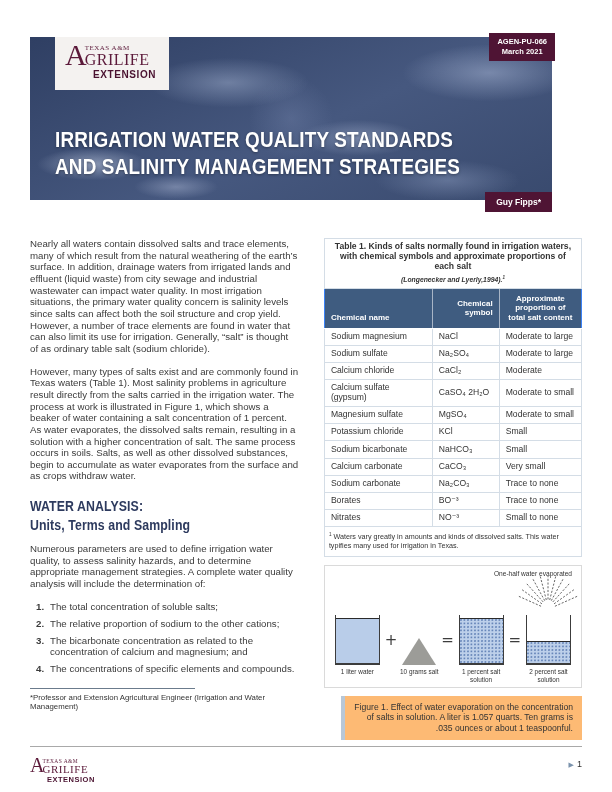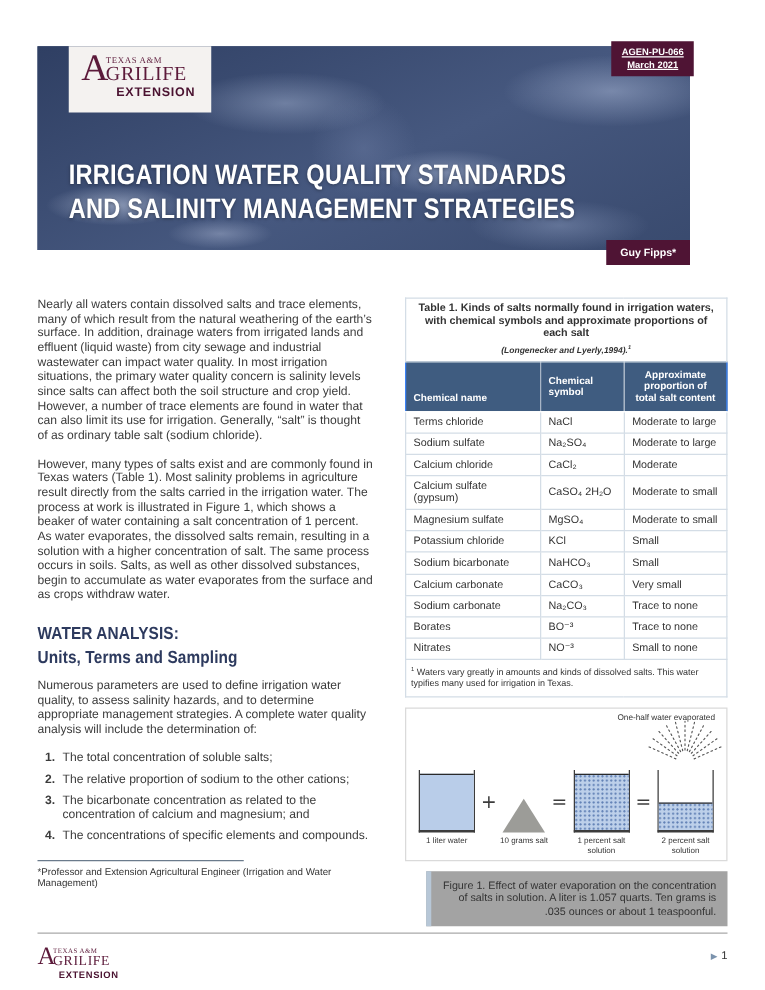--- a/index.html
+++ b/index.html
@@ -32,21 +32,20 @@
   .ag-a { font-size:30px; line-height:26px; font-weight:400; }
   .ag-right { display:flex; flex-direction:column; margin-left:-2px; }
   .ag-top { font-size:7px; letter-spacing:0.5px; line-height:8px; margin-top:2px; }
   .ag-main { font-size:16px; line-height:15px; letter-spacing:0.5px; }
   .ag-ext { font-family:"Liberation Sans",sans-serif; font-weight:bold; color:#4a1230; font-size:10px; letter-spacing:0.6px; margin:1px 0 0 28px; }
 
   .badge-top {
     position:absolute; top:-4px; right:-3px; background:#4f1434; color:#fff;
     font-size:7.5px; line-height:9.5px; text-align:center; padding:4px 8px 5px;
     font-weight:bold;
-    text-decoration:underline;
   }
   .title-wrap { position:absolute; left:25px; bottom:20px; color:#ffffff; }
   .title-line {
     display:block; font-size:22.5px; font-weight:bold; line-height:26.5px;
     transform:scaleX(.84); transform-origin:left center; white-space:nowrap;
     letter-spacing:0.2px; text-shadow:0 1px 3px rgba(0,0,0,.35);
   }
   .author-badge {
     position:absolute; right:0; bottom:-12px; background:#4f1434; color:#fff;
     font-size:8.5px; font-weight:bold; padding:5px 11px;
@@ -77,21 +76,21 @@
     font-size:8.6px; font-weight:bold; line-height:10.6px;
     padding:6px 10px 4px; border-bottom:1.5px solid #fff;
   }
   .t1-cite { display:block; font-size:6.8px; font-style:italic; font-weight:bold; margin-top:1px; }
   .t1 th {
     background:#3f5c80; color:#fff; font-size:8px; font-weight:bold; line-height:9.6px;
     padding:5px 6px; border-left:1px solid rgba(255,255,255,.55);
     border-bottom:1.5px solid #fff;
   }
   .t1 th.c1 { text-align:left; vertical-align:bottom; border-left:none; width:42%; }
-  .t1 th.c2 { text-align:left; vertical-align:middle; width:26%; }
+  .t1 th.c2 { text-align:right; vertical-align:middle; width:26%; }
   .t1 th.c3 { text-align:center; vertical-align:middle; width:32%; }
   .t1 td {
     font-size:8.6px; color:#333; padding:3.2px 6px;
     border:1px solid #d4dde6; background:#fff; line-height:9.8px;
   }
   .t1-foot td {
     font-size:7.2px; line-height:8.8px; color:#333; padding:4px 6px 5px 4px;
     border-top:1.5px solid #b9cfe0; background:#fff;
   }
   sup { font-size:65%; vertical-align:super; }
@@ -113,21 +112,21 @@
     background-size:3.5px 3.5px;
   }
   .water.full { height:45px; } .water.half { height:22px; }
   .fig-label { position:absolute; top:calc(100% + 3px); left:50%; transform:translateX(-50%); width:62px; text-align:center; font-size:6.4px; line-height:7.6px; color:#333; white-space:normal; }
   .operator { font-size:15px; color:#3c3c3c; margin-bottom:16px; font-family:"DejaVu Sans",sans-serif; }
   .salt-triangle { width:0; height:0; border-left:17px solid transparent; border-right:17px solid transparent; border-bottom:27px solid #9c9c98; }
   .evap-svg { position:absolute; bottom:52px; left:50%; transform:translateX(-50%); }
 
   
   .caption {
-    margin:8px 0 0 17px; background:#a3a3a3; border-left:4px solid #b7c7d7;
+    margin:8px 0 0 17px; background:#fdba74; border-left:4px solid #b7c7d7;
     padding:6px 9px 7px 8px; font-size:8.6px; line-height:10.2px; color:#333;
     text-align:right;
   }
 
   
   .footer-rule { position:absolute; left:30px; right:30px; bottom:45px; border-top:1px solid #a9a9a9; }
   .footer-logo { position:absolute; left:30px; bottom:8px; }
   .footer-logo .ag-a { font-size:20px; line-height:17px; }
   .footer-logo .ag-top { font-size:5.5px; line-height:6px; margin-top:1px; letter-spacing:0.4px; }
   .footer-logo .ag-main { font-size:11px; line-height:10px; }
@@ -206,21 +205,21 @@
             </td>
           </tr>
           <tr>
             <th class="c1">Chemical name</th>
             <th class="c2">Chemical symbol</th>
             <th class="c3">Approximate proportion of total salt content</th>
           </tr>
         </thead>
         <tbody>
           <tr>
-              <td>Terms chloride</td>
+              <td>Sodium magnesium</td>
               <td>NaCl</td>
               <td>Moderate to large</td>
             </tr>
           <tr>
               <td>Sodium sulfate</td>
               <td>Na₂SO₄</td>
               <td>Moderate to large</td>
             </tr>
           <tr>
               <td>Calcium chloride</td>

